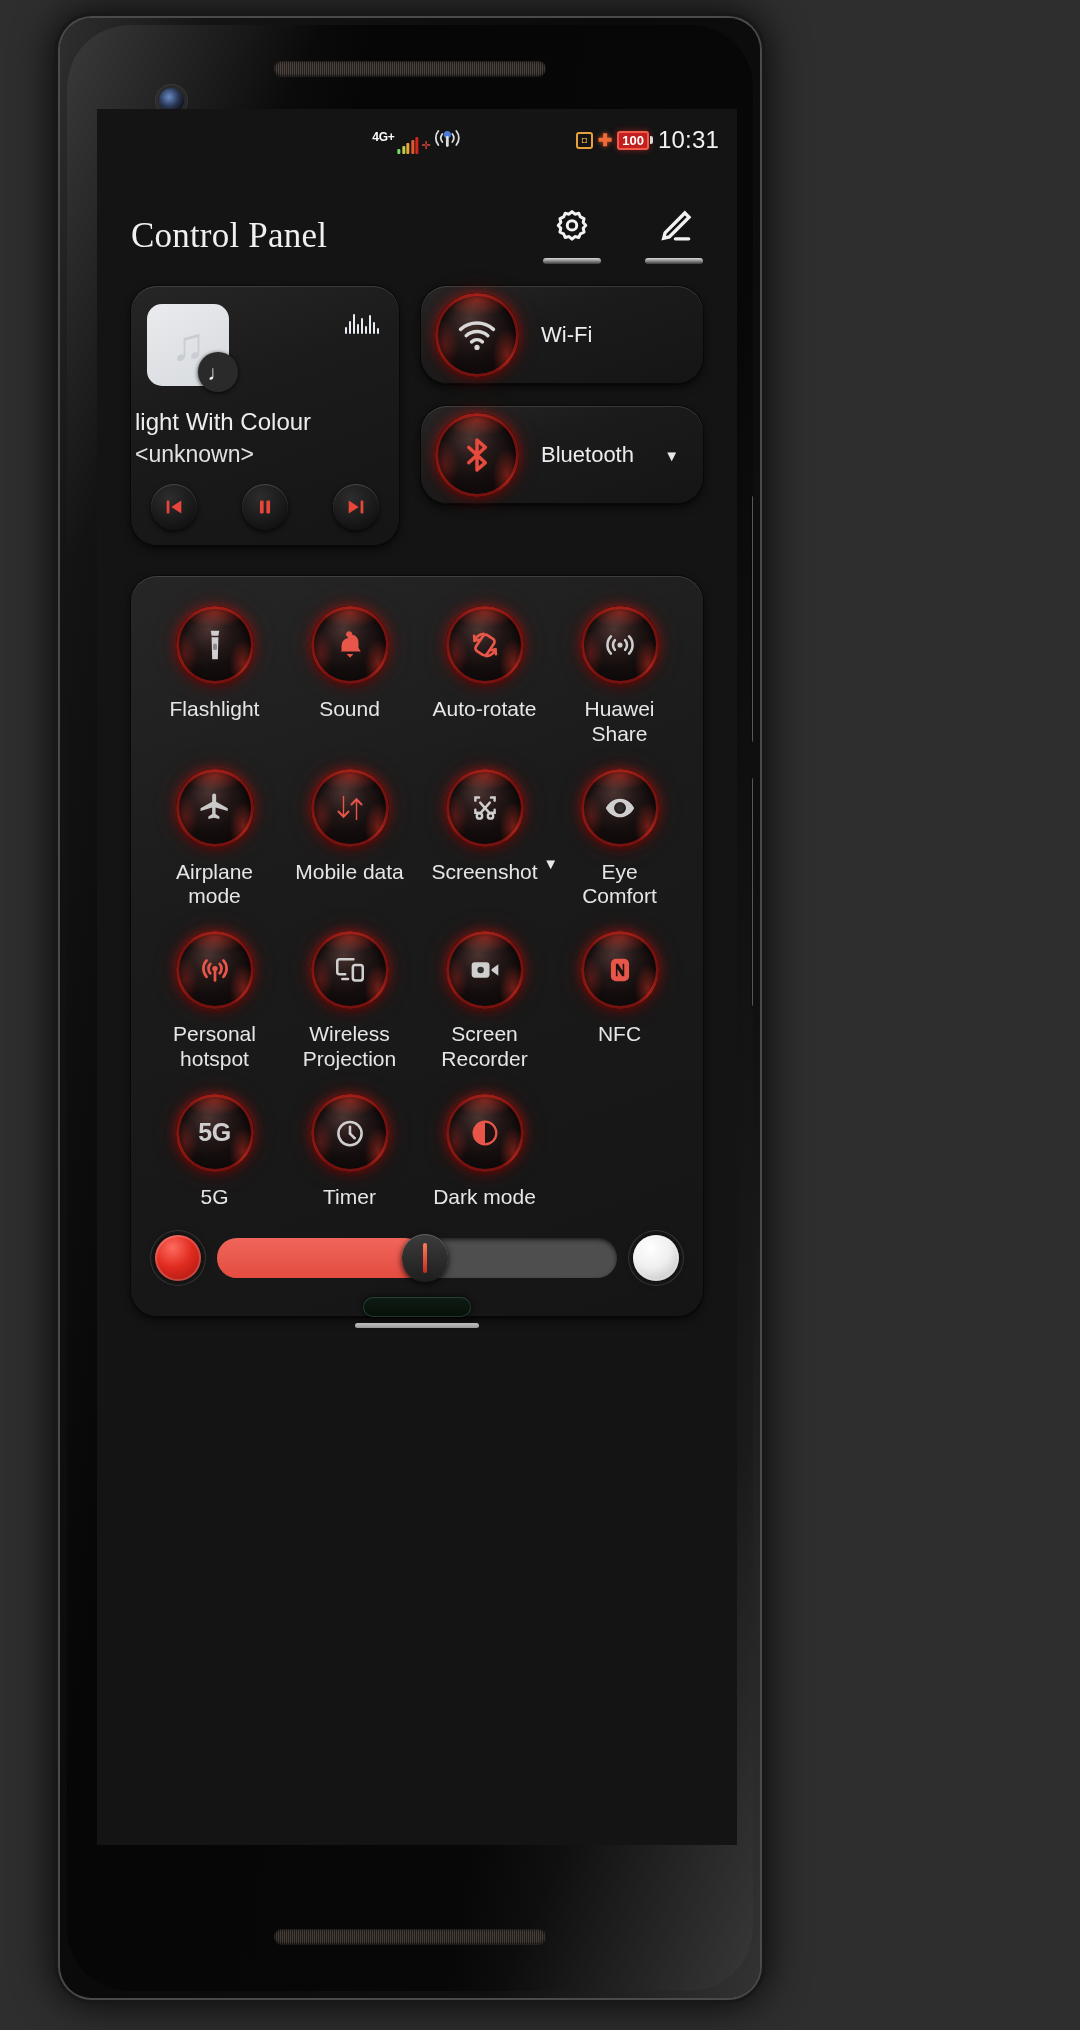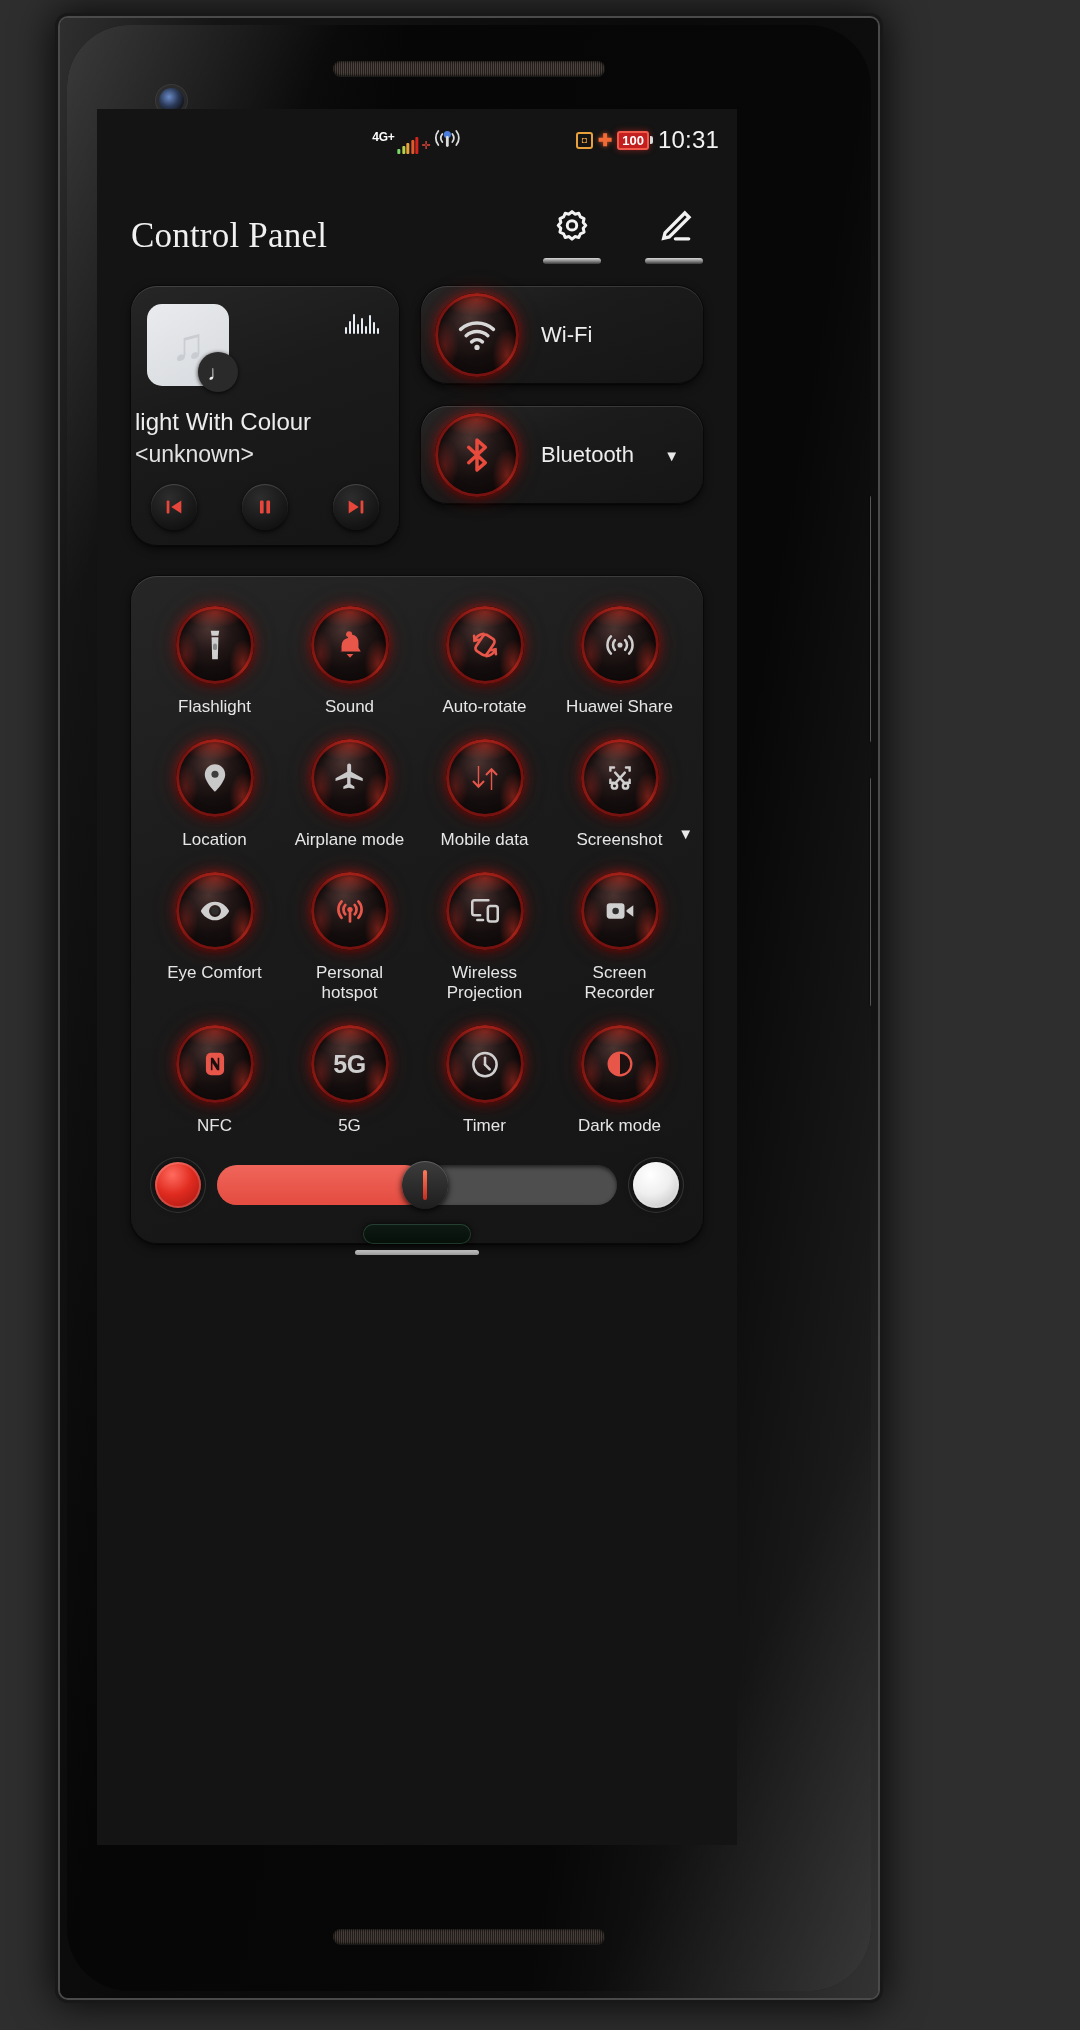--- a/index.html
+++ b/index.html
@@ -14,22 +14,22 @@
   #scene {
     position: relative;
     width: 1080px; height: 2030px;
     background: #2e2e2e;
   }
 
   
   #phone {
     position: absolute;
     left: 60px; top: 18px;
-    width: 818px; height: 1980px;
-    border-radius: 8px;
+    width: 700px; height: 1980px;
+    border-radius: 32px;
     background: linear-gradient(105deg,#2f2f2f 0%, #141414 12%, #0a0a0a 45%, #101010 78%, #333 100%);
     box-shadow:
       0 0 0 2px #4a4a4a,
       0 0 0 5px #181818,
       0 0 40px 6px rgba(0,0,0,.85);
   }
   #phone-inner {
     position: absolute; inset: 7px;
     border-radius: 62px;
     background: linear-gradient(100deg,#1a1a1a,#060606 30%,#070707 70%,#242424);
@@ -244,21 +244,21 @@
   .orb > .glyph { position:relative; z-index:3; display:flex; align-items:center;
     justify-content:center; }
   .orb-big { width:84px; height:84px; }
   .orb-tile { width:78px; height:78px; }
 
   
   #tiles-card { margin: 30px 34px 0 34px; padding: 30px 16px 0 16px; position:relative; }
   #tiles-grid { display:grid; grid-template-columns: repeat(4,1fr); row-gap: 22px; }
   .tile { display:flex; flex-direction:column; align-items:center; cursor:pointer;
     position:relative; }
-  .tile-label { margin-top:13px; font-size:17px; color:#e6e6e6; text-align:center;
+  .tile-label { margin-top:13px; font-size:21px; color:#e6e6e6; text-align:center;
     line-height:1.18; max-width:110px; }
   .tile-caret { position:absolute; right:-6px; top:86px; color:#e8e8e8; font-size:15px; }
 
   
   #brightness-row { display:flex; align-items:center; gap:16px;
     padding: 26px 8px 0 8px; }
   .bulb {
     width:46px; height:46px; border-radius:50%;
     box-shadow: inset 0 0 0 2px rgba(255,255,255,.18), 0 0 8px rgba(0,0,0,.8),
                 0 0 0 4px #1b1b1b, 0 0 0 5px #3a3a3a;
@@ -500,31 +500,20 @@
                     <path d="M8.4 8.6a5 5 0 0 0 0 6.8"></path>
                     <path d="M15.6 8.6a5 5 0 0 1 0 6.8"></path>
                     <path d="M5.6 5.9a8.8 8.8 0 0 0 0 12.2"></path>
                     <path d="M18.4 5.9a8.8 8.8 0 0 1 0 12.2"></path>
                   </svg>
                 </span>
               </div>
               <div class="tile-label">Huawei Share</div>
             </div>
 
-            <div class="tile">
-              <div class="orb orb-tile">
-                <span class="glyph">
-                  <svg width="34" height="34" viewBox="0 0 24 24" fill="#c9c9c9">
-                    <path d="M12 2.3c-4 0-7.2 3.2-7.2 7.2 0 5.3 7.2 12.2 7.2 12.2s7.2-6.9 7.2-12.2c0-4-3.2-7.2-7.2-7.2z"></path>
-                    <circle cx="12" cy="9.3" r="2.5" fill="#3c3c3c"></circle>
-                  </svg>
-                </span>
-              </div>
-              <div class="tile-label">Location</div>
-            </div>
 
             <div class="tile">
               <div class="orb orb-tile">
                 <span class="glyph">
                   <svg width="34" height="34" viewBox="0 0 24 24" fill="#c9c9c9">
                     <path d="M21 14.2v-2.1l-8.2-4.6V3.2a1.4 1.4 0 0 0-2.8 0v4.3L1.8 12.1v2.1l8.2-2.5v4.5L7.3 18v1.8l3.9-1 3.9 1V18l-2.7-1.8v-4.5z"></path>
                   </svg>
                 </span>
               </div>
               <div class="tile-label">Airplane mode</div>

